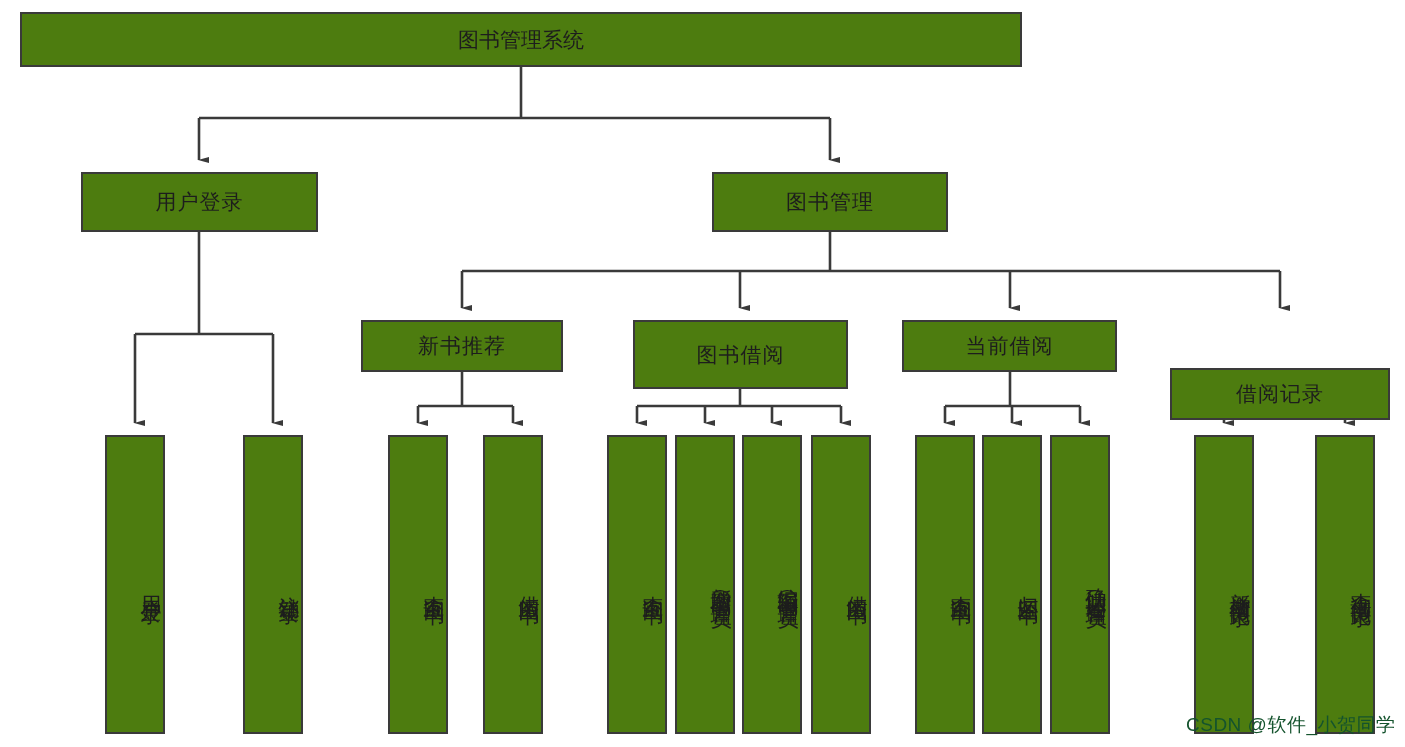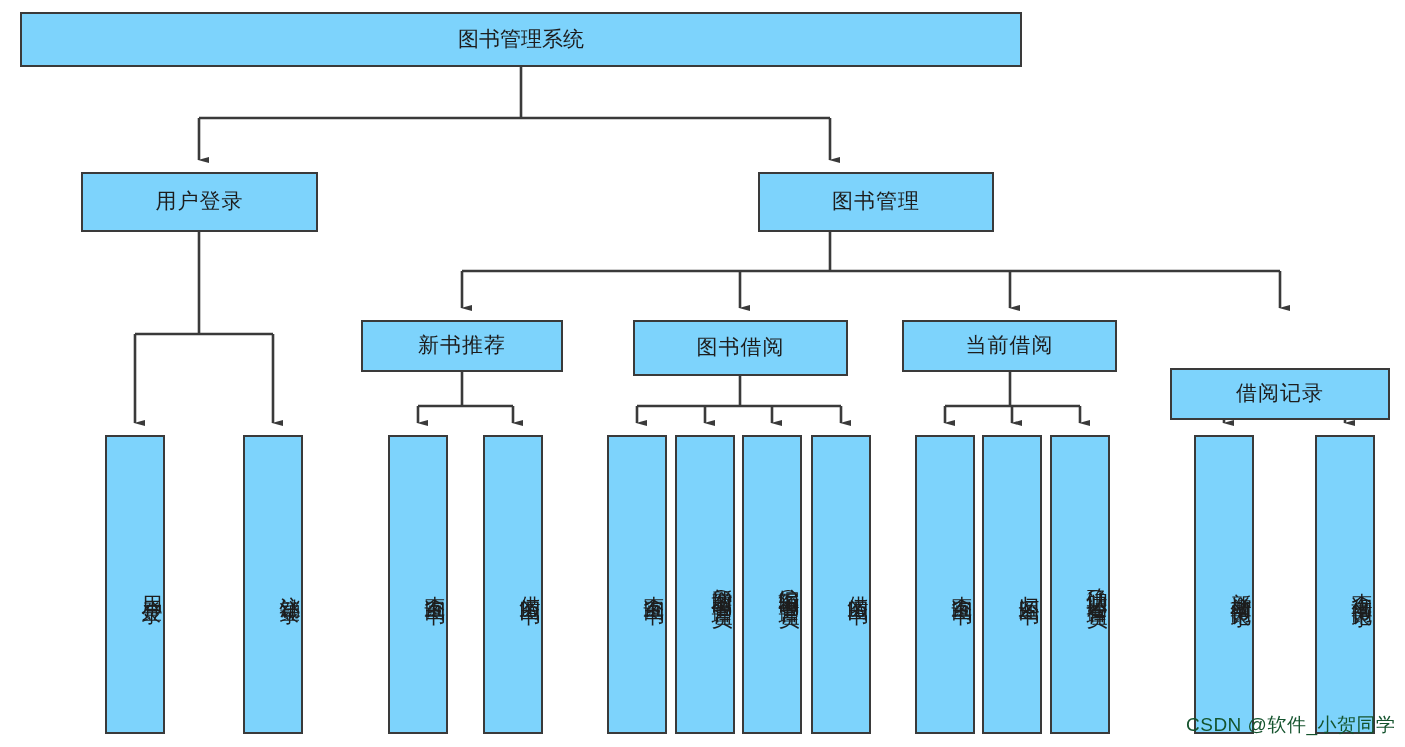--- a/index.html
+++ b/index.html
@@ -9,29 +9,28 @@
     font-family:"Liberation Sans","DejaVu Sans",sans-serif;
     overflow:hidden;
     position:relative;
   }
   #canvas{position:absolute;left:0;top:0;width:1405px;height:747px;}
   #links{position:absolute;left:0;top:0;width:1405px;height:747px;pointer-events:none;}
 
   .node{
     position:absolute;
     box-sizing:border-box;
-    background:#7dd3fc;
+    background:#4d7c0f;
     border:2px solid #3a3a3a;
     color:#1d1d1d;
     display:flex;
     align-items:center;
     justify-content:center;
     text-align:center;
     line-height:1.12;
-    font-family:Liberation Serif, serif;
   }
   .node.h{font-size:21px;letter-spacing:1px;}
   .node.root{font-size:21px;}
   .node.v{
     writing-mode:vertical-rl;
     text-orientation:upright;
     font-size:21px;
     letter-spacing:3px;
     padding-top:6px;
     padding-bottom:6px;
@@ -109,28 +108,28 @@
     </g>
   </svg>
 
   <div class="node root" style="left:20px;top:12px;width:1002px;height:55px;">
     <span>图书管理系统</span>
   </div>
 
   <div class="node h" style="left:81px;top:172px;width:237px;height:60px;">
     <span>用户登录</span>
   </div>
-  <div class="node h" style="left:712px;top:172px;width:236px;height:60px;margin-left:46px;">
+  <div class="node h" style="left:712px;top:172px;width:236px;height:60px;">
     <span>图书管理</span>
   </div>
 
   <div class="node h" style="left:361px;top:320px;width:202px;height:52px;text-align:right;">
     <span>新书推荐</span>
   </div>
-  <div class="node h" style="left:633px;top:320px;width:215px;height:56px;">
+  <div class="node h" style="left:633px;top:320px;width:215px;height:69px;">
     <span>图书借阅</span>
   </div>
   <div class="node h" style="left:902px;top:320px;width:215px;height:52px;">
     <span>当前借阅</span>
   </div>
   <div class="node h" style="left:1170px;top:320px;width:220px;height:52px;margin-top:48px;">
     <span>借阅记录</span>
   </div>
 
   <div class="node v" style="left:105px;top:435px;width:60px;height:299px;">

